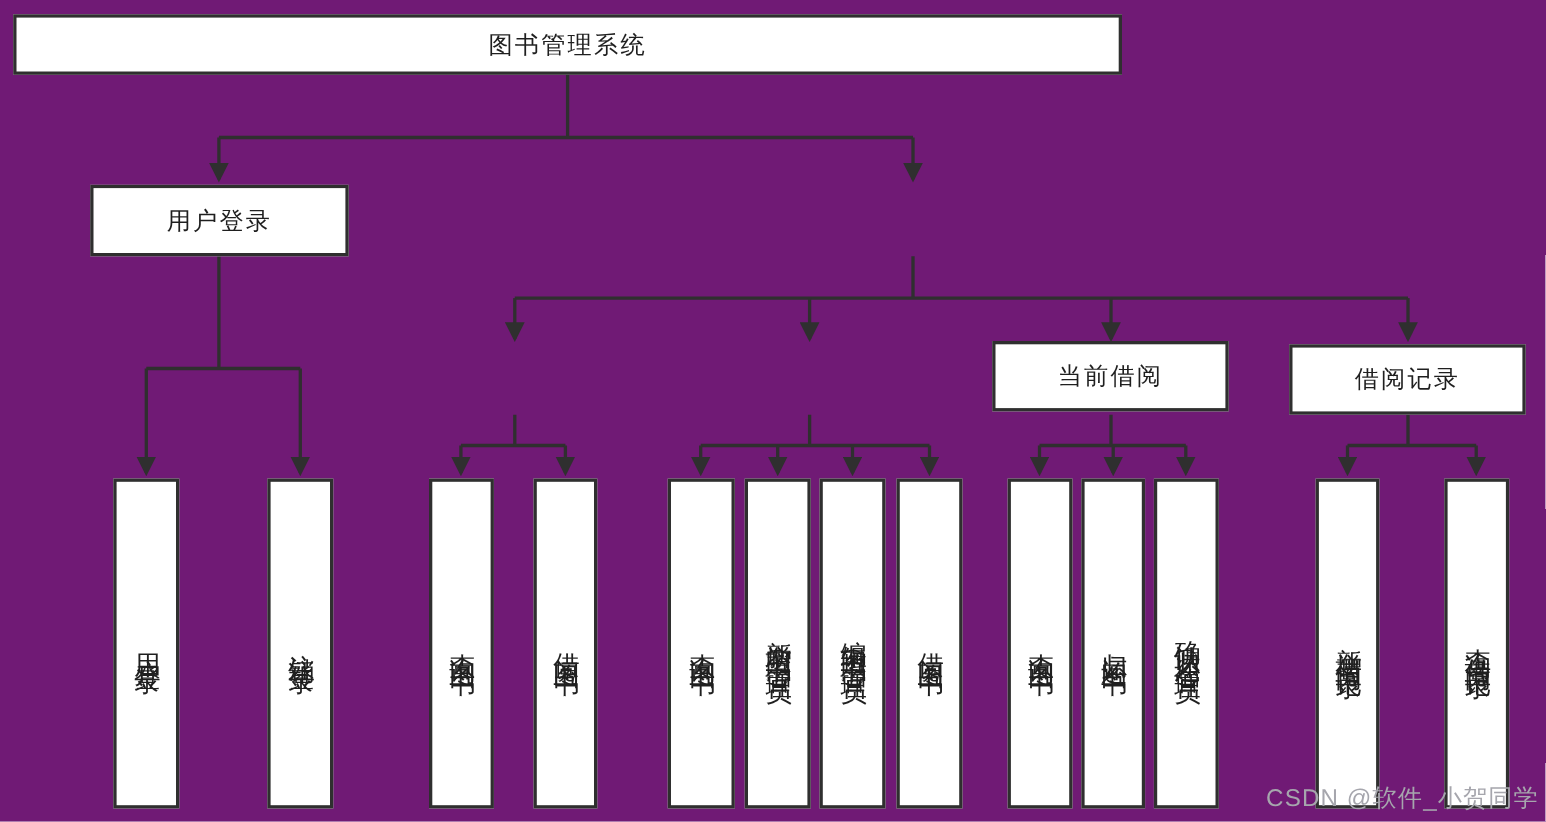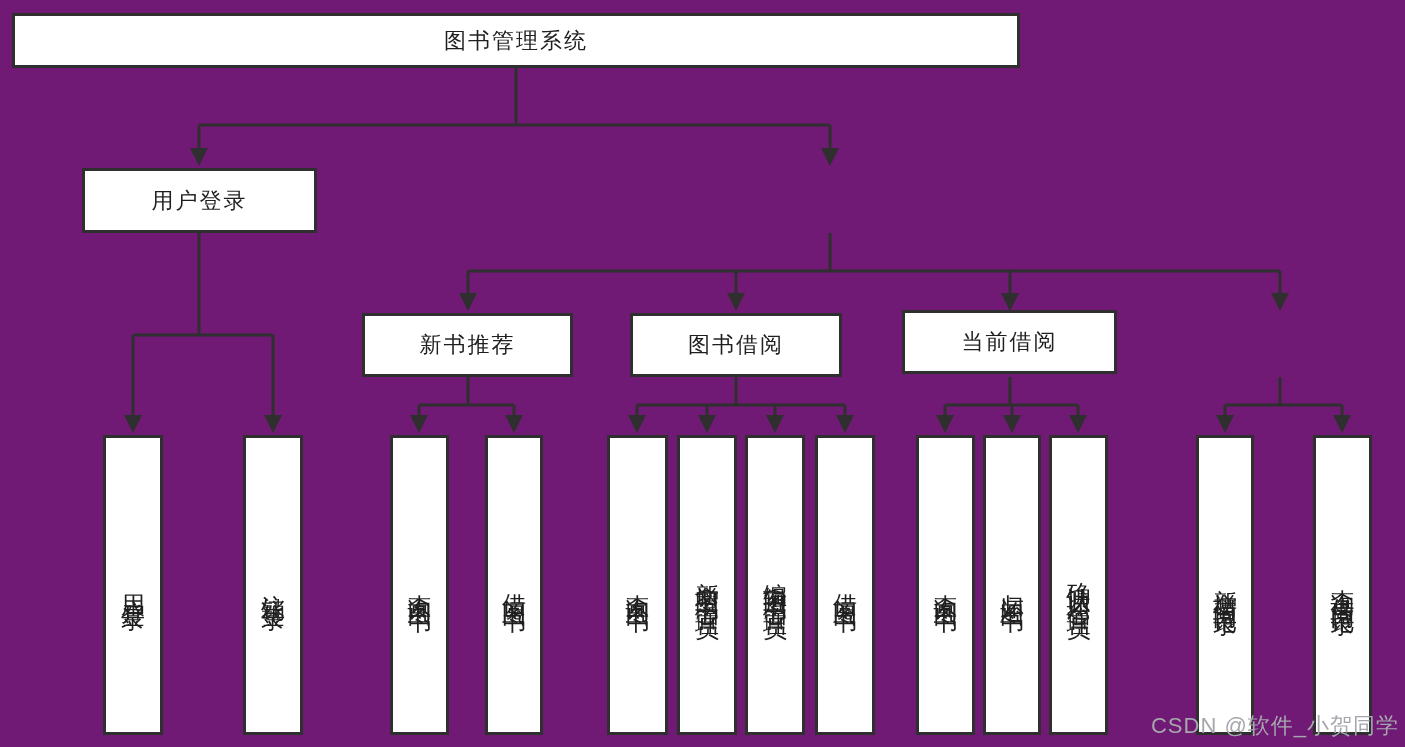--- a/index.html
+++ b/index.html
@@ -97,28 +97,25 @@
   </svg>
 
   <div class="node h" style="left:12px; top:13px; width:1008px; height:55px">
     <span>图书管理系统</span>
   </div>
 
   <div class="node h" style="left:82px; top:168px; width:235px; height:65px">
     <span>用户登录</span>
   </div>
 
-  <div class="node h" style="left:362px; top:313px; width:211px; height:64px">
-    <span>新书推荐</span>
-  </div>
-  <div class="node h" style="left:630px; top:313px; width:212px; height:64px">
-    <span>图书借阅</span>
-  </div>
   <div class="node h" style="left:902px; top:310px; width:215px; height:64px">
     <span>当前借阅</span>
+  </div>
+  <div class="node h" style="left:1172px; top:313px; width:215px; height:64px">
+    <span>借阅记录</span>
   </div>
 
   <div class="node v" style="left:103px; top:435px; width:60px; height:300px">
     <span>用户登录</span>
   </div>
   <div class="node v" style="left:243px; top:435px; width:60px; height:300px">
     <span>注销登录</span>
   </div>
 
   <div class="node v" style="left:390px; top:435px; width:59px; height:300px">

